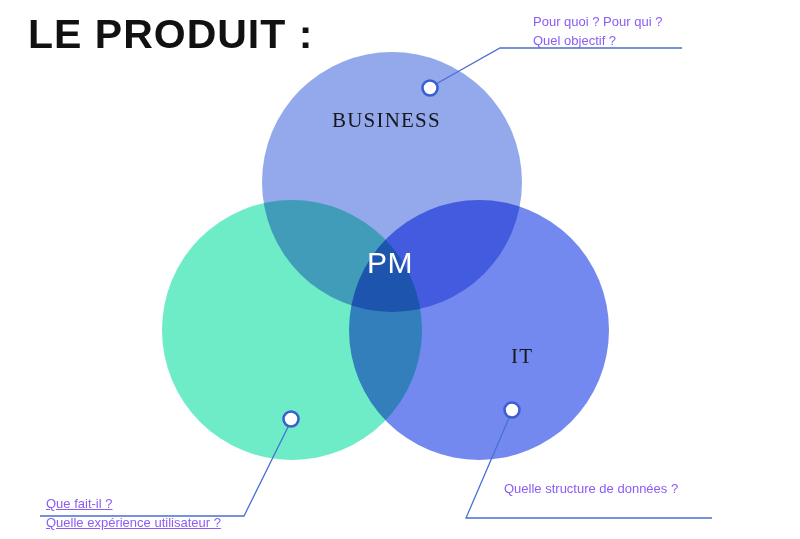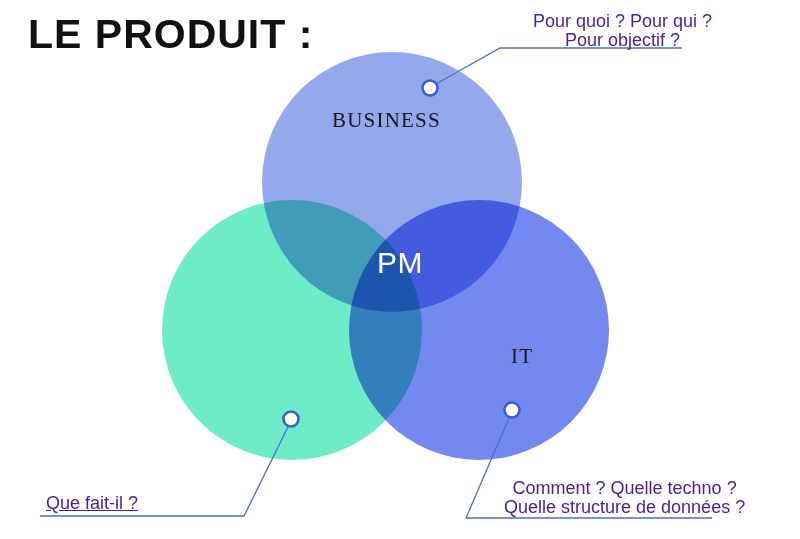--- a/index.html
+++ b/index.html
@@ -63,31 +63,29 @@
   #label-design   { left: 225px; top: 344px; letter-spacing: 2.6px; }
   #label-it       { left: 511px; top: 344px; letter-spacing: 1.2px; text-align: right; }
   #label-pm {
     position: absolute;
     left: 367px;
     top: 246px;
     font-size: 30px;
     color: #ffffff;
     letter-spacing: 0.5px;
     white-space: nowrap;
-    margin-left: 10px;
   }
 
   
   .annotation {
     position: absolute;
-    font-size: 18px;
+    font-size: 13px;
     line-height: 19px;
-    color: #4c1d95;
+    color: #8b5cf6;
     white-space: nowrap;
-    text-align: center;
   }
   #annotation-business { left: 533px; top: 12px; }
   #annotation-design   { left: 46px;  top: 494px; text-decoration: underline; }
   #annotation-it       { left: 504px; top: 479px; }
 </style>
 </head>
 <body>
 
 <div id="stage">
 
@@ -114,25 +112,25 @@
 
   <div class="venn-label" id="label-business">BUSINESS</div>
 
 
   <div class="venn-label" id="label-it">IT</div>
 
   <div id="label-pm">PM</div>
 
   <div class="annotation" id="annotation-business">
     <div>Pour quoi ? Pour qui ?</div>
-    <div>Pour objectif ?</div>
+    <div>Quel objectif ?</div>
   </div>
 
   <div class="annotation" id="annotation-design">
     <div>Que fait-il ?</div>
+    <div>Quelle expérience utilisateur ?</div>
   </div>
 
   <div class="annotation" id="annotation-it">
-    <div>Comment ? Quelle techno ?</div>
     <div>Quelle structure de données ?</div>
   </div>
 
 </div>
 
 </body></html>

